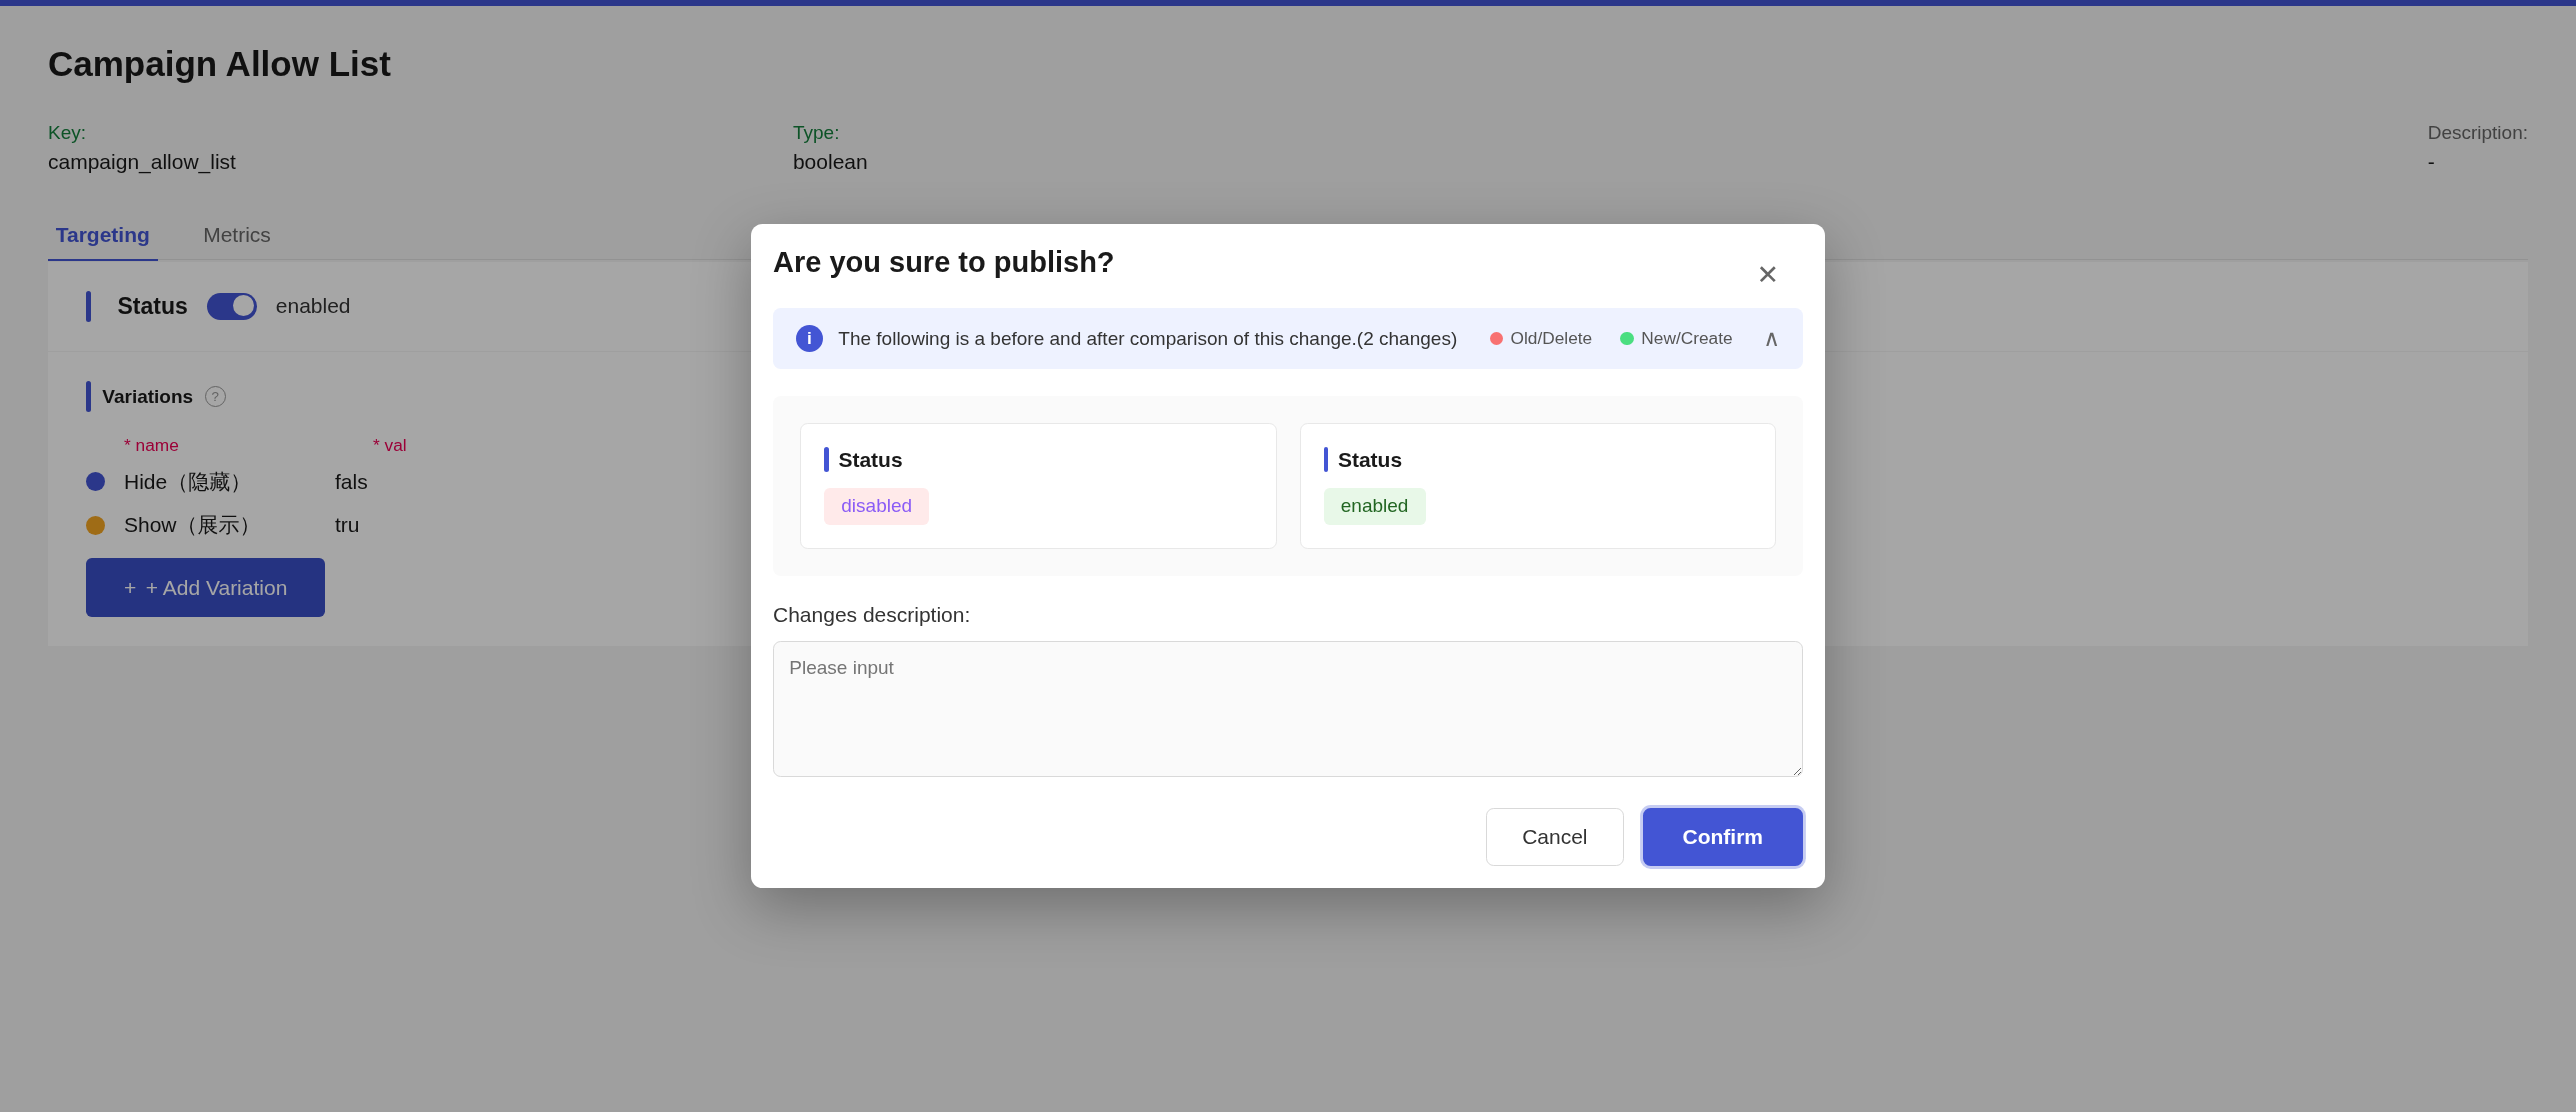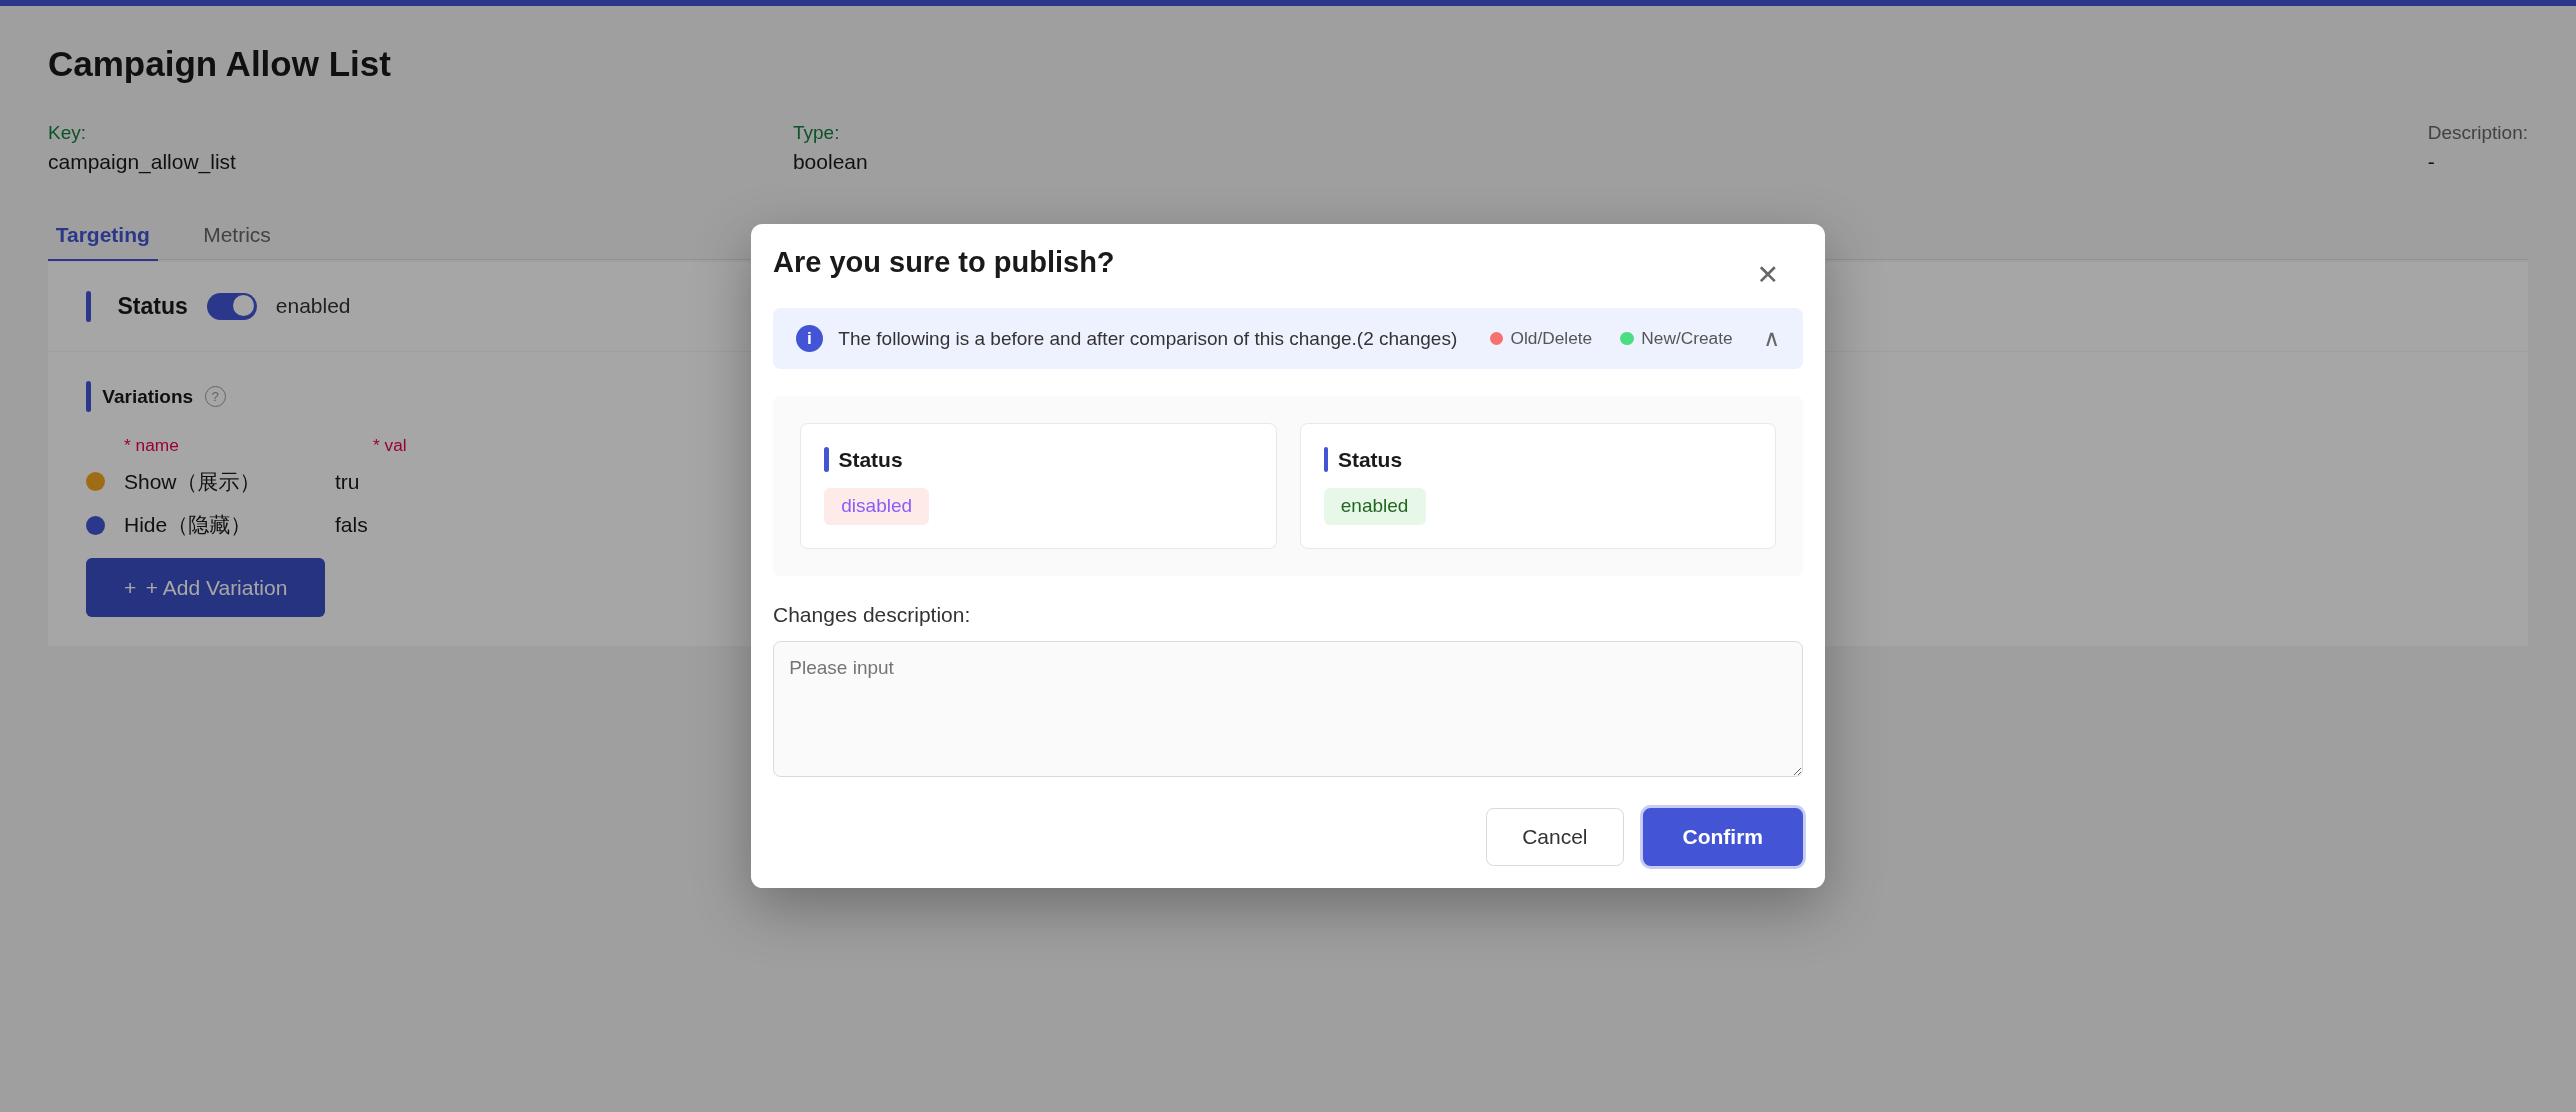--- a/index.html
+++ b/index.html
@@ -474,29 +474,29 @@
     <div style="display:flex; gap:38px; margin-bottom:11.5px; padding-left:38px;">
       <div style="color:#e05; font-size:17.3px; min-width:211px;">
         <span style="color:#e05;">* </span><span>name</span>
       </div>
       <div style="color:#e05; font-size:17.3px;">
         <span style="color:#e05;">* </span><span>val</span>
       </div>
     </div>
 
     <div class="variation-row">
+      <div class="variation-dot dot-blue"></div>
+      <div class="variation-name">Hide（隐藏）</div>
+      <div class="variation-val">fals</div>
+    </div>
+
+    <div class="variation-row">
       <div class="variation-dot dot-orange"></div>
       <div class="variation-name">Show（展示）</div>
       <div class="variation-val">tru</div>
-    </div>
-
-    <div class="variation-row">
-      <div class="variation-dot dot-blue"></div>
-      <div class="variation-name">Hide（隐藏）</div>
-      <div class="variation-val">fals</div>
     </div>
 
     <button class="add-variation-btn">
       <span>+</span>
       <span>+ Add Variation</span>
     </button>
   </div>
 </div>
 
 <div class="overlay">

